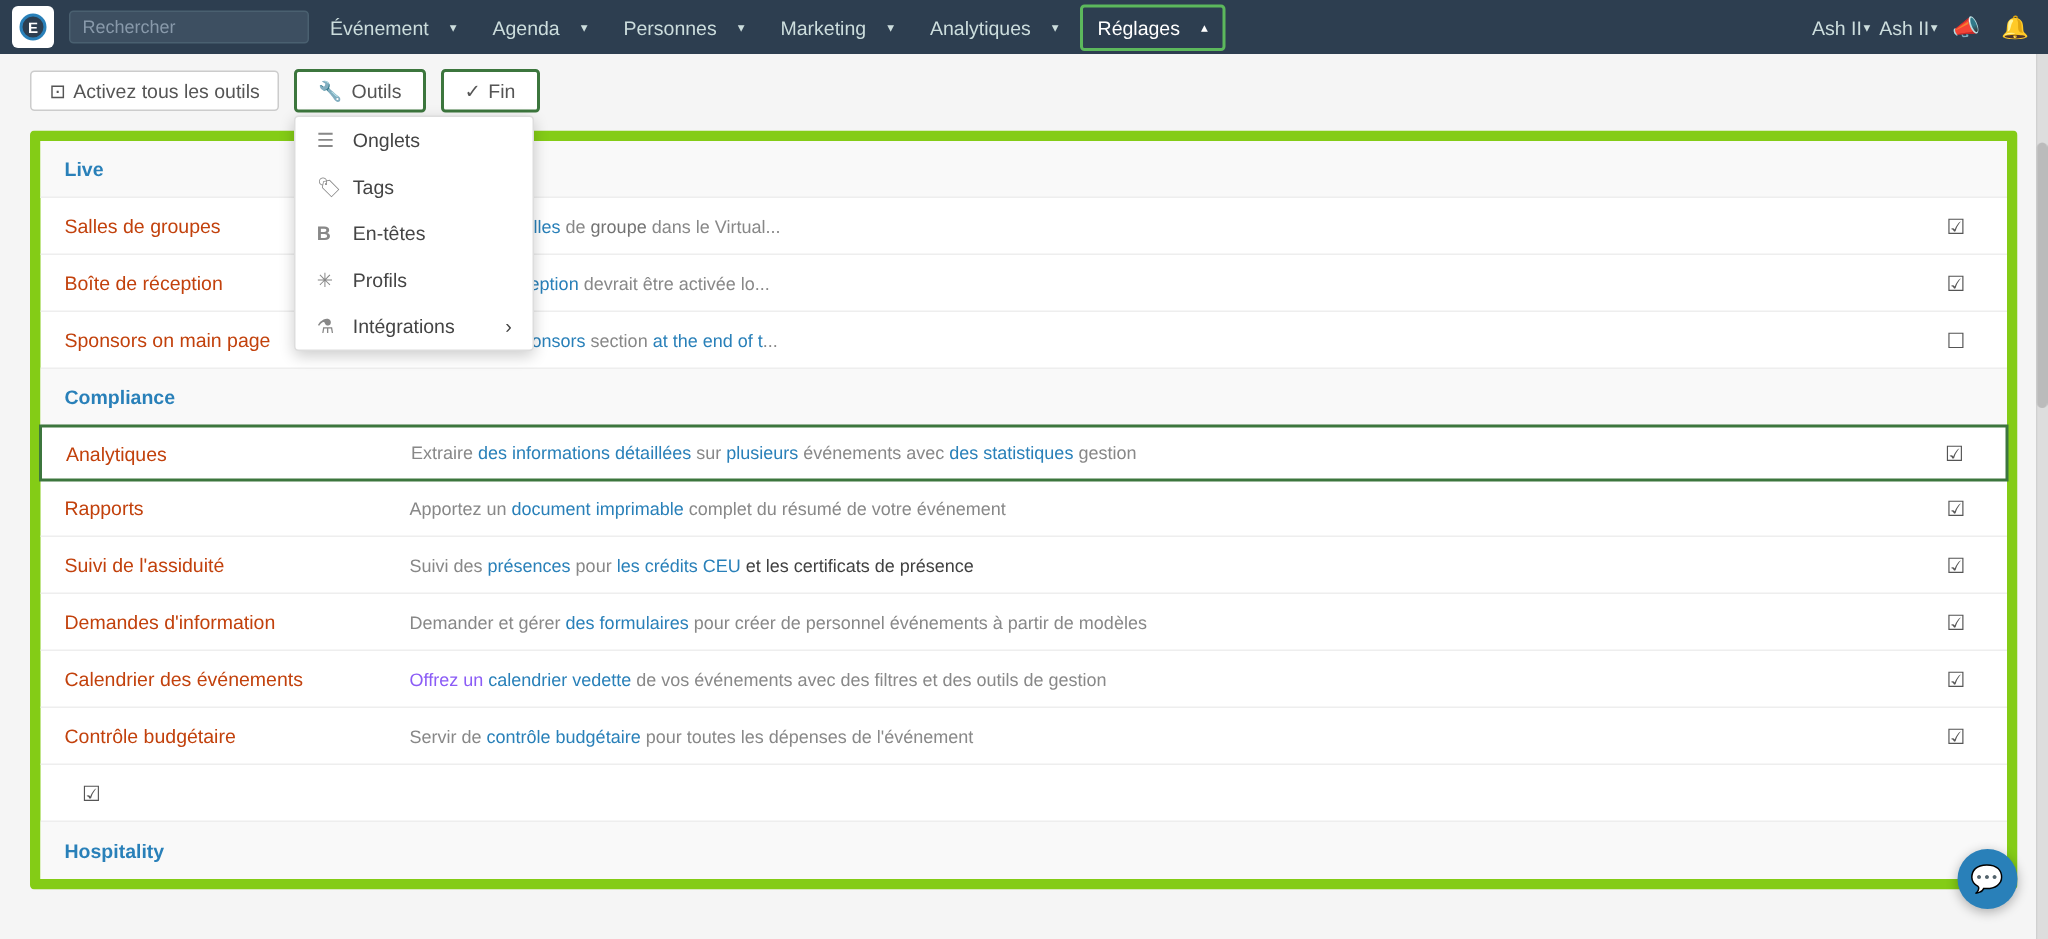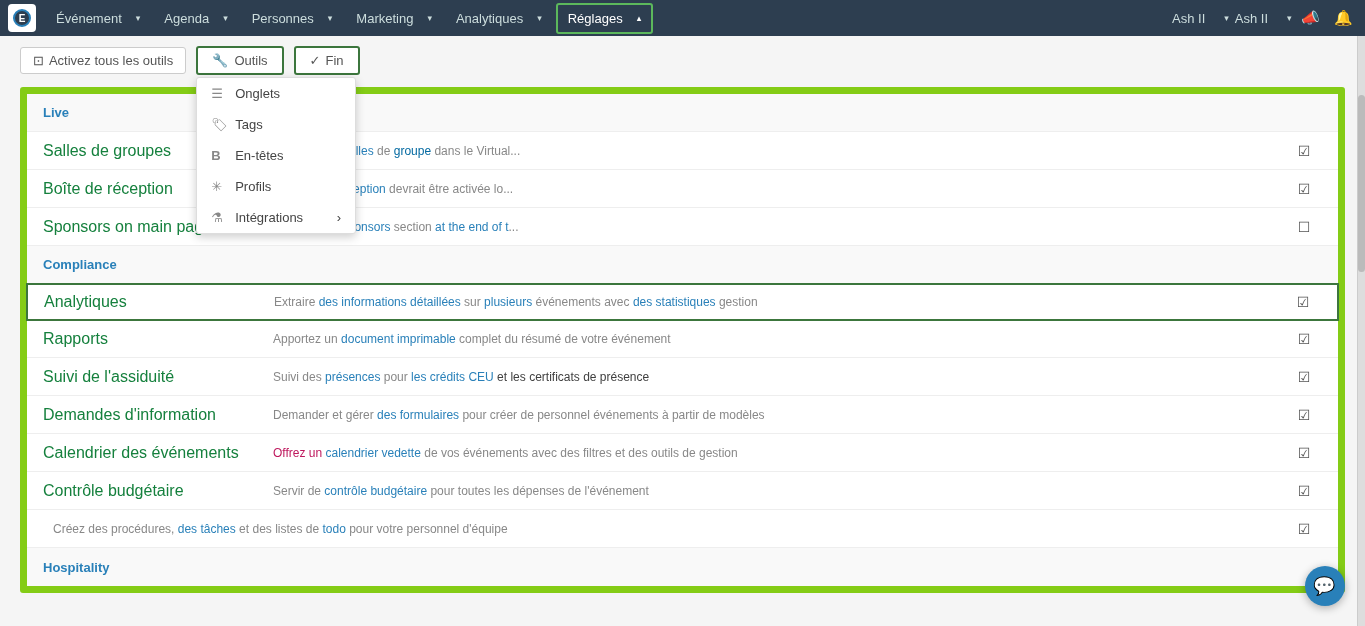--- a/index.html
+++ b/index.html
@@ -46,21 +46,21 @@
       white-space: nowrap;
     }
     .nav-item .caret { font-size: 9px; }
     .nav-item.reglages { border: 2px solid #5cb85c; border-radius: 3px; color: white; }
     .topnav-spacer { flex: 1; }
     .topnav-right {
       display: flex; align-items: center; gap: 6px;
     }
     .topnav-user {
       color: #cdd;
-      display: flex; align-items: center; gap: 19px;
+      display: flex; align-items: center; gap: 1px;
       cursor: pointer;
       font-size: 13px;
       text-align: right;
     }
     .topnav-user .caret { font-size: 9px; }
     .topnav-icon {
       color: #cdd;
       cursor: pointer;
       font-size: 15px;
       padding: 4px;
@@ -163,22 +163,22 @@
       padding: 8px 16px;
       font-size: 13px;
     }
     .table-row.highlighted {
       border: 2px solid #3c763d;
       margin: -1px;
     }
     .row-name {
       width: 220px;
       flex-shrink: 0;
-      color: #15803d;
-      font-size: 16px;
+      color: #c2410c;
+      font-size: 13px;
       padding: 8px 0;
     }
     .row-desc {
       flex: 1;
       color: #888;
       font-size: 12px;
       padding: 8px 10px;
       white-space: nowrap;
       overflow: hidden;
       text-overflow: ellipsis;
@@ -244,20 +244,21 @@
 </head>
 <body>
 
 <nav class="topnav">
   <div class="topnav-logo">
     <svg viewBox="0 0 20 20" fill="none">
       <circle cx="10" cy="10" r="8" fill="#2d3e50" stroke="#2980b9" stroke-width="2"></circle>
       <text x="10" y="14" text-anchor="middle" font-size="10" fill="white" font-weight="bold">E</text>
     </svg>
   </div>
+  <input class="topnav-search" type="text" placeholder="Rechercher" style="">
 
   <div class="nav-item">
     <span>Événement</span>
     <span class="caret">▾</span>
   </div>
   <div class="nav-item">
     <span>Agenda</span>
     <span class="caret">▾</span>
   </div>
   <div class="nav-item">
@@ -343,21 +344,21 @@
 
       <div class="table-row section-header">
         <span>Live</span>
       </div>
 
       <div class="table-row">
         <div class="row-name">
           <span>Salles de groupes</span>
         </div>
         <div class="row-desc">
-          <span style="color:#888">Autoriser les </span><span style="color:#2980b9">salles</span><span style="color:#888"> de </span><span style="color:#0369a1">groupe</span><span style="color:#888"> dans le Virtual...</span>
+          <span style="color:#888">Autoriser les </span><span style="color:#2980b9">salles</span><span style="color:#888"> de </span><span style="color:#737373">groupe</span><span style="color:#888"> dans le Virtual...</span>
         </div>
         <div class="row-check">☑</div>
       </div>
 
       <div class="table-row">
         <div class="row-name">
           <span>Boîte de réception</span>
         </div>
         <div class="row-desc">
           <span style="color:#888">La </span><span style="color:#2980b9">boîte de réception</span><span style="color:#888"> devrait être activée lo...</span>
@@ -417,39 +418,36 @@
           <span style="color:#888">Demander et gérer </span><span style="color:#2980b9">des formulaires</span><span style="color:#888"> pour créer de personnel événements à partir de modèles</span>
         </div>
         <div class="row-check">☑</div>
       </div>
 
       <div class="table-row">
         <div class="row-name">
           <span>Calendrier des événements</span>
         </div>
         <div class="row-desc">
-          <span style="color:#be185d">Offrez un </span><span style="color:#2980b9">calendrier vedette</span><span style="color:#888"> de vos événements avec des filtres et des outils de gestion</span>
+          <span style="color:#8b5cf6">Offrez un </span><span style="color:#2980b9">calendrier vedette</span><span style="color:#888"> de vos événements avec des filtres et des outils de gestion</span>
         </div>
         <div class="row-check">☑</div>
       </div>
 
       <div class="table-row">
         <div class="row-name">
           <span>Contrôle budgétaire</span>
         </div>
         <div class="row-desc">
           <span style="color:#888">Servir de </span><span style="color:#2980b9">contrôle budgétaire</span><span style="color:#888"> pour toutes les dépenses de l'événement</span>
         </div>
         <div class="row-check">☑</div>
       </div>
 
       <div class="table-row">
-        <div class="row-desc">
-          <span style="color:#888">Créez des procédures, </span><span style="color:#2980b9">des tâches</span><span style="color:#888"> et des listes de </span><span style="color:#2980b9">todo</span><span style="color:#888"> pour votre personnel d'équipe</span>
-        </div>
         <div class="row-check">☑</div>
       </div>
 
       <div class="table-row section-header">
         <span>Hospitality</span>
       </div>
 
     </div>
   </div>
 </div>

